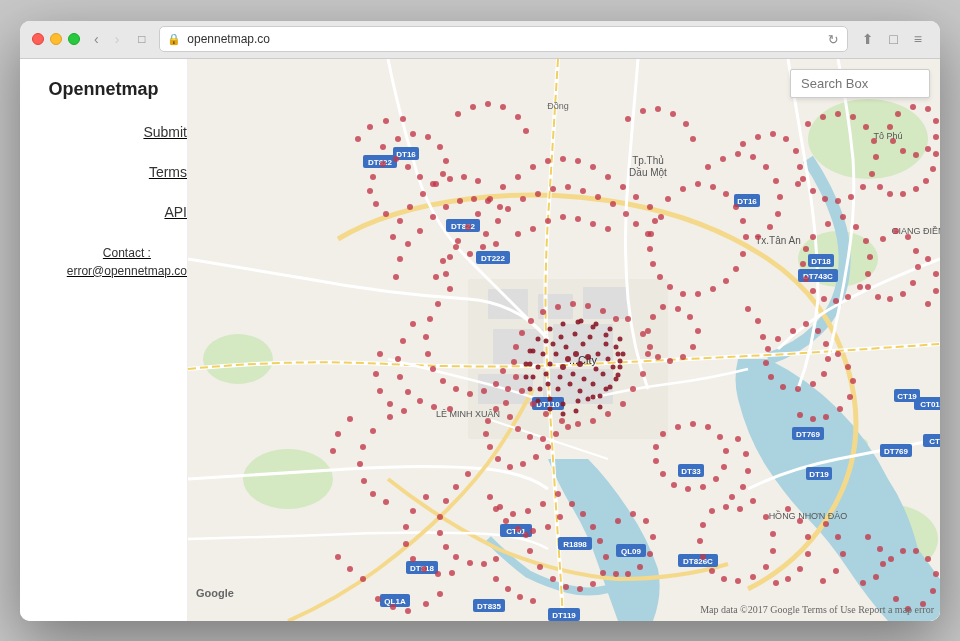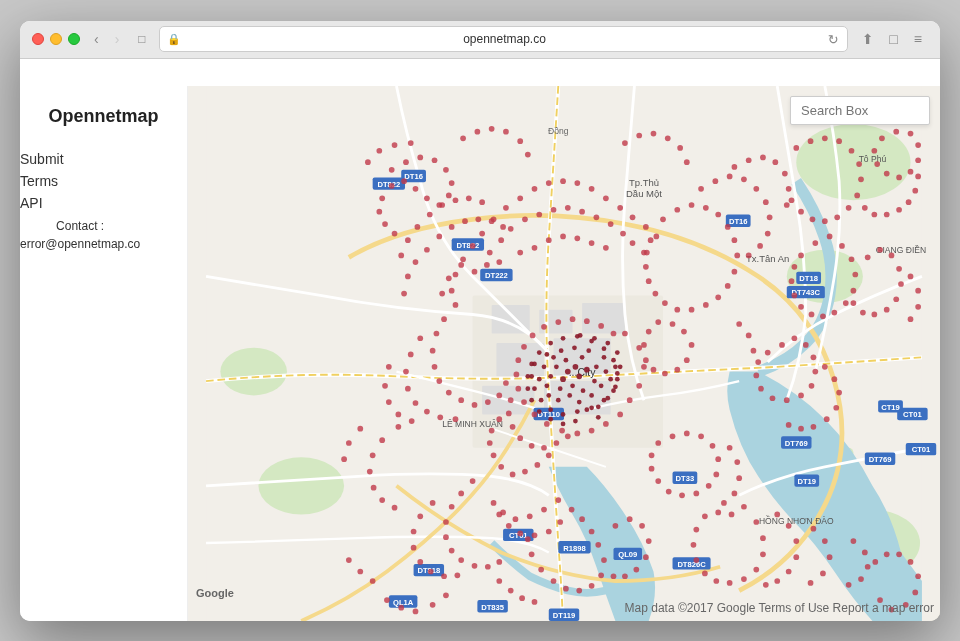--- a/index.html
+++ b/index.html
@@ -89,42 +89,40 @@
 
     .address-lock {
       color: #888;
       font-size: 11px;
     }
 
     .address-bar-text {
       font-size: 12px;
       color: #333;
       flex: 1;
-      text-align: center;
     }
 
     .reload-btn {
       background: none;
       border: none;
       color: #888;
       font-size: 13px;
       cursor: pointer;
     }
 
     .browser-actions {
       display: flex;
       gap: 4px;
       align-items: center;
     }
 
     .browser-content {
       display: flex;
       flex: 1;
       overflow: hidden;
-      margin-top: 27px;
     }
 
     .sidebar {
       width: 168px;
       background: #fff;
       display: flex;
       flex-direction: column;
       align-items: center;
       padding-top: 20px;
       flex-shrink: 0;
@@ -135,23 +133,24 @@
       font-size: 18px;
       font-weight: bold;
       color: #222;
       margin-bottom: 24px;
       text-align: center;
     }
 
     .sidebar-nav {
       display: flex;
       flex-direction: column;
-      align-items: flex-start;
-      gap: 6px;
+      align-items: flex-end;
+      gap: 24px;
       width: 100%;
+      text-decoration: underline;
     }
 
     .sidebar-link {
       color: #333;
       text-decoration: none;
       font-size: 14px;
       cursor: pointer;
     }
 
     .sidebar-contact {
@@ -209,22 +208,23 @@
       left: 8px;
       font-size: 11px;
       color: #666;
       font-weight: bold;
     }
 
     .map-footer {
       position: absolute;
       bottom: 6px;
       right: 6px;
-      font-size: 12px;
+      font-size: 10px;
       color: #666;
+      font-family: Liberation Serif, serif;
     }
 
     .dot {
       fill: #c1394a;
       opacity: 0.8;
     }
     .dot-dark {
       fill: #8b1a2a;
       opacity: 0.9;
     }

